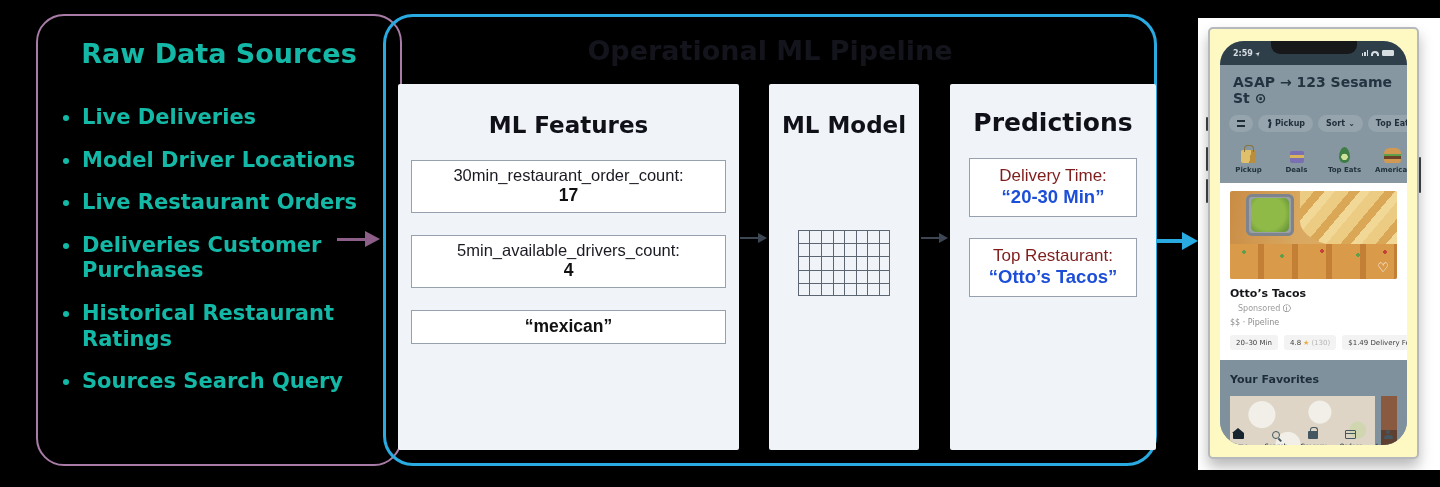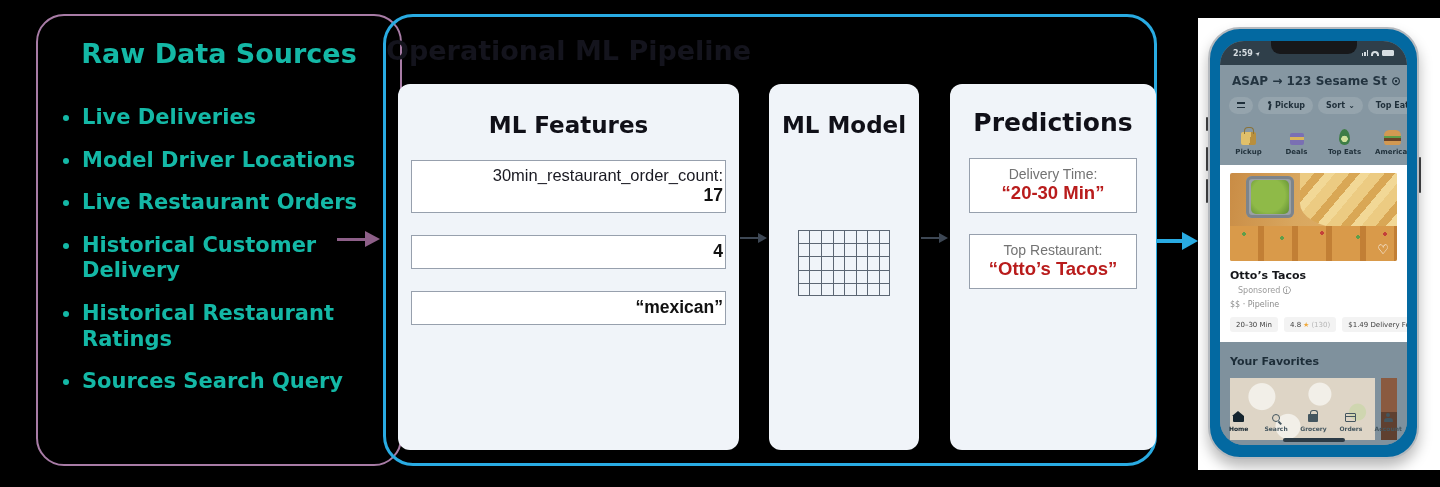--- a/index.html
+++ b/index.html
@@ -24,64 +24,64 @@
   .arrow-dark .head { border-left:9px solid #3d4754; border-top:5px solid transparent; border-bottom:5px solid transparent; }
   .arrow-d1 { left:740px; top:233px; }
   .arrow-d2 { left:921px; top:233px; }
   .arrow-blue { left:1156px; top:232px; }
   .arrow-blue .shaft { width:26px; height:4px; background:#29abe2; }
   .arrow-blue .head { border-left:16px solid #29abe2; border-top:9px solid transparent; border-bottom:9px solid transparent; }
 
   
   .pipeline { position:absolute; left:383px; top:14px; width:774px; height:452px;
     border:3px solid #29abe2; border-radius:30px; color:#14141d; }
-  .pipeline-title { font-size:27px; font-weight:bold; margin-top:18px; }
-  .card { position:absolute; background:#f0f4f9; border-radius:12px; color:#101018; }
+  .pipeline-title { text-align:center; font-size:27px; font-weight:bold; margin-top:18px; }
+  .card { position:absolute; background:#f0f4f9; border-radius:2px; color:#101018; }
   .card-title { text-align:center; font-weight:bold; font-size:23px; }
   .features-card { left:12px; top:67px; width:341px; height:366px; }
   .features-card .card-title { margin-top:28px; }
   .feature-row { width:315px; margin:22px auto 0; background:#fff; border:1px solid #97a0ad;
-    text-align:right; padding:5px 2px 6px; font-family:"Liberation Sans", sans-serif; }
+    text-align:center; padding:5px 2px 6px; font-family:"Liberation Sans", sans-serif; }
   .feature-name { display:block; font-size:16.5px; color:#1a1a22; }
   .feature-value { display:block; font-size:17.5px; font-weight:bold; color:#111; }
   .model-card { left:383px; top:67px; width:150px; height:366px; }
   .model-card .card-title { margin-top:28px; }
   .model-grid { width:92px; height:66px; margin:92px auto 0; border:1px solid #5c6673;
     background-image:
       repeating-linear-gradient(to right, transparent 0 10.5px, #5c6673 10.5px 11.5px),
       repeating-linear-gradient(to bottom, transparent 0 12.2px, #5c6673 12.2px 13.2px); }
   .predictions-card { left:564px; top:67px; width:206px; height:366px; }
   .predictions-card .card-title { margin-top:24px; font-size:25px; }
   .pred-row { width:168px; margin:21px auto 0; background:#fff; border:1px solid #97a0ad;
     text-align:center; padding:7px 2px 8px; font-family:"Liberation Sans", sans-serif; }
-  .pred-name { display:block; font-size:14px; color:#737373; }
-  .pred-value { display:block; font-size:18.5px; font-weight:bold; color:#b91c1c; }
+  .pred-name { display:block; font-size:17px; color:#7f1d1d; }
+  .pred-value { display:block; font-size:18.5px; font-weight:bold; color:#1d4ed8; }
 
   
   .phone-panel { position:absolute; left:1198px; top:18px; width:242px; height:452px; background:#fff; }
-  .phone { position:absolute; left:10px; top:9px; width:211px; height:432px; background:#0369a1;
-    border:2px solid #b5b9be; border-radius:32px; box-shadow:0 8px 14px rgba(0,0,0,0.28); }
+  .phone { position:absolute; left:10px; top:9px; width:211px; height:432px; background:#fef9c3;
+    border:2px solid #b5b9be; border-radius:5px; box-shadow:0 8px 14px rgba(0,0,0,0.28); }
   .side-btn { position:absolute; background:#3a3b3d; width:2px; border-radius:1px; }
   .screen { position:absolute; left:10px; top:12px; width:187px; height:404px; border-radius:24px;
     overflow:hidden; background:#8697a2; display:flex; flex-direction:column; }
 
   .status-bar { height:24px; background:#2f3f4a; display:flex; justify-content:space-between;
     align-items:center; padding:0 13px; color:#d6dde1; font-size:8px; position:relative; flex:none; }
   .notch { position:absolute; top:0; left:50%; transform:translateX(-50%); width:86px; height:13px;
     background:#17181a; border-radius:0 0 9px 9px; }
   .sb-left { display:flex; align-items:center; gap:2px; font-weight:bold; }
   .nav-arrow-glyph { display:inline-block; transform:rotate(-45deg); font-size:6px; }
   .sb-right { display:flex; align-items:flex-end; gap:3px; }
   .sig { display:flex; align-items:flex-end; gap:1px; }
   .sig i { display:block; width:1.5px; background:#d6dde1; }
   .wifi { width:8px; height:5px; border:2px solid #d6dde1; border-bottom:none; border-radius:8px 8px 0 0; }
   .battery { width:12px; height:6px; border:1px solid #d6dde1; border-radius:1px; background:#d6dde1; }
 
   .app-header { background:#8697a2; padding-top:9px; flex:none; }
-  .address { font-size:12px; font-weight:bold; color:#233440;margin-left:12px; }
+  .address { padding-left:13px; font-size:14px; font-weight:bold; color:#233440; }
   .pills-row { display:flex; gap:5px; margin:9px 0 0 9px; white-space:nowrap; }
   .pill { background:#95a4ad; border-radius:11px; padding:4px 8px; font-size:8px; font-weight:bold;
     color:#1f2f3a; display:flex; align-items:center; gap:3px; flex:none; }
   .sliders-glyph { display:block; width:8px; height:7px;
     background:linear-gradient(#1f2f3a 0 1.5px, transparent 1.5px 5px, #1f2f3a 5px 6.5px, transparent 6.5px); }
   .walker { position:relative; width:6px; height:9px; }
   .walker::before { content:""; position:absolute; left:2px; top:0; width:3px; height:3px; border-radius:50%; background:#1f2f3a; }
   .walker::after { content:""; position:absolute; left:2.5px; top:3px; width:2px; height:6px; background:#1f2f3a; transform:rotate(12deg); }
 
   .cats-row { display:flex; gap:13px; padding:11px 0 9px 11px; background:#8697a2; }
@@ -166,21 +166,21 @@
 <body>
 
 <div class="stage">
 
   <div class="raw-box">
     <div class="raw-title">Raw Data Sources</div>
     <ul class="raw-list">
       <li>Live Deliveries</li>
       <li>Model Driver Locations</li>
       <li>Live Restaurant Orders</li>
-      <li>Historical Customer Delivery</li>
+      <li>Deliveries Customer Purchases</li>
       <li>Historical Restaurant Ratings</li>
       <li>Sources Search Query</li>
     </ul>
   </div>
 
   <div class="arrow arrow-purple">
       <div class="shaft"></div>
       <div class="head"></div>
     </div>
   <div class="arrow arrow-dark arrow-d1">
@@ -199,20 +199,21 @@
   <div class="pipeline">
     <div class="pipeline-title">Operational ML Pipeline</div>
 
     <div class="card features-card">
       <div class="card-title">ML Features</div>
       <div class="feature-row">
         <span class="feature-name">30min_restaurant_order_count:</span>
         <span class="feature-value">17</span>
       </div>
       <div class="feature-row">
+        <span class="feature-name">5min_available_drivers_count:</span>
         <span class="feature-value">4</span>
       </div>
       <div class="feature-row">
         <span class="feature-value">“mexican”</span>
       </div>
     </div>
 
     <div class="card model-card">
       <div class="card-title">ML Model</div>
       <div class="model-grid"></div>

